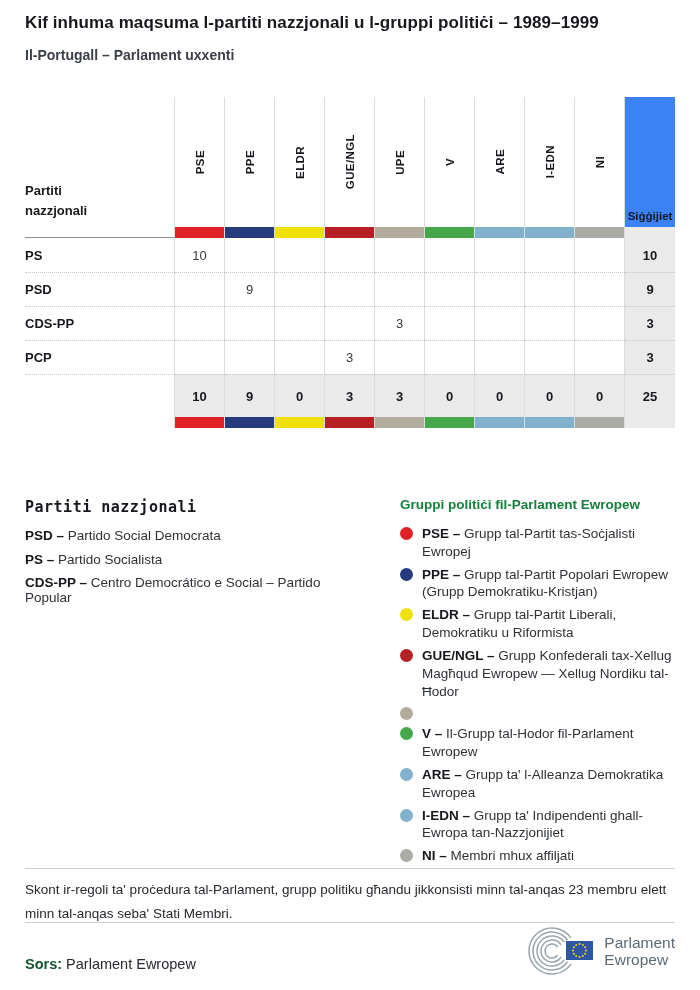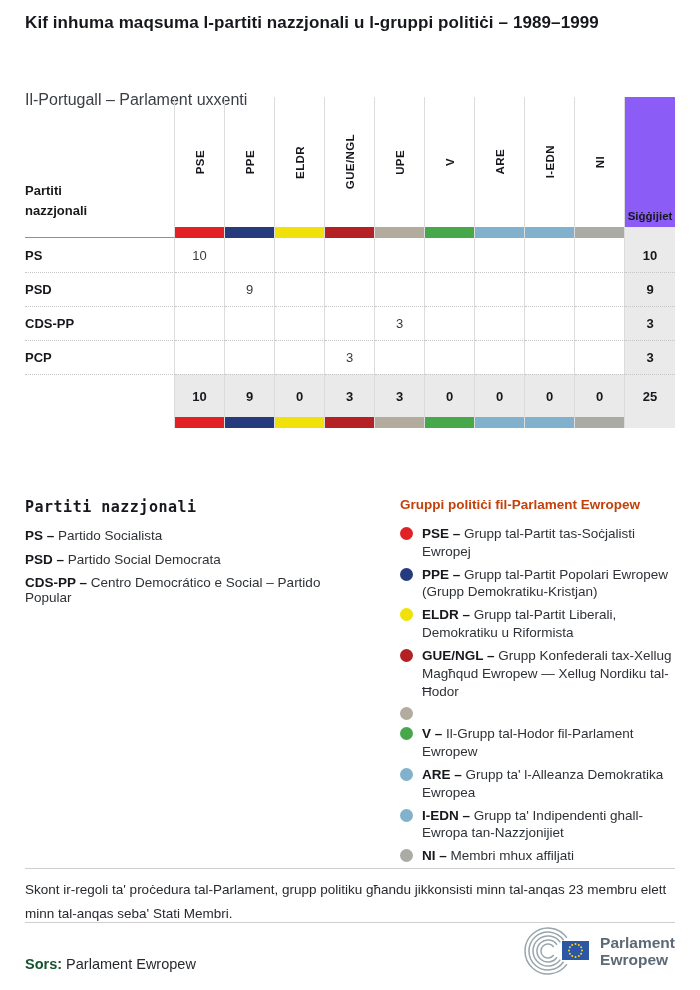--- a/index.html
+++ b/index.html
@@ -1,56 +1,56 @@
 <!DOCTYPE html>
 <html><head>
 <meta charset="utf-8">
 <style>
   html,body{margin:0;padding:0;background:#fff;}
   body{width:700px;height:990px;position:relative;font-family:"Liberation Sans",sans-serif;color:#1a1a1a;overflow:hidden;}
 
   .title{position:absolute;left:25px;top:13px;font-size:17px;font-weight:700;color:#16181d;letter-spacing:.1px;}
-  .subtitle{position:absolute;left:25px;top:47px;font-size:16px;font-weight:400;color:#3a3e45;margin-top:44px;}
+  .subtitle{position:absolute;left:25px;top:47px;font-size:14px;font-weight:700;color:#3a3e45;}
 
   
   .table{position:absolute;left:25px;top:97px;display:grid;
          grid-template-columns:150px repeat(9,50px) 50px;
          grid-template-rows:130px 11px 34px 34px 34px 34px 43px 11px;}
   .cell{display:flex;align-items:center;justify-content:center;font-size:13px;color:#3a3a3a;box-sizing:border-box;}
   .vline{border-right:1px solid #dcdcdc;}
   .h-label{align-items:flex-end;justify-content:flex-start;padding-bottom:6px;font-weight:700;font-size:13px;color:#1a1a1a;}
   .h-label .wrap{width:72px;line-height:20px;}
   .h-group span{writing-mode:vertical-rl;transform:rotate(180deg);font-weight:700;font-size:11.5px;letter-spacing:.4px;color:#16181d;}
-  .h-seats{background:#8b5cf6;align-items:flex-end;font-weight:700;font-size:11.5px;color:#16181d;padding-bottom:5px;}
+  .h-seats{background:#3b82f6;align-items:flex-end;font-weight:700;font-size:11.5px;color:#16181d;padding-bottom:5px;}
   .lbl-underline{border-bottom:1px solid #8f8f8f;}
   .party{justify-content:flex-start;font-weight:700;color:#16181d;}
   .seatcol{background:#eaeaea;font-weight:700;color:#16181d;}
   .totrow{background:#eaeaea;font-weight:700;color:#16181d;}
   .sep{border-top:1px dotted #c6c6c6;}
 
   
   .party-legend{position:absolute;left:25px;top:498px;width:340px;}
   .party-legend h3{margin:0 0 12px 0;font-family:"DejaVu Sans Mono","Liberation Mono",monospace;font-size:15px;font-weight:700;color:#16181d;letter-spacing:.5px;}
   .party-legend .item{font-size:13.5px;margin-bottom:8.5px;color:#2e3237;}
   .party-legend .item b{color:#16181d;}
 
   .group-legend{position:absolute;left:400px;top:497px;width:278px;}
-  .group-legend h3{margin:0 0 13px 0;font-size:13.5px;font-weight:700;color:#c2410c;}
+  .group-legend h3{margin:0 0 13px 0;font-size:13.5px;font-weight:700;color:#15803d;}
   .group-legend .item{display:flex;align-items:flex-start;margin-bottom:5px;font-size:13.5px;line-height:1.32;color:#2e3237;}
   .group-legend .dot{flex:0 0 13px;width:13px;height:13px;border-radius:50%;margin:2px 9px 0 0;}
   .group-legend .item b{color:#16181d;}
 
   
   .rule{position:absolute;left:25px;width:650px;border-top:1px solid #cfcfcf;height:0;}
   .rule.r1{top:868px;} .rule.r2{top:922px;}
   .footnote{position:absolute;left:25px;top:878px;width:652px;font-size:13.5px;line-height:24px;color:#26292e;}
   .source{position:absolute;left:25px;top:956px;font-size:14.5px;color:#26292e;}
   .source b{color:#14532d;}
   .logo{position:absolute;right:25px;top:926px;display:flex;align-items:center;}
-  .logo-text{margin-left:6px;font-size:15.5px;font-weight:700;color:#5d6a75;line-height:17px;}
+  .logo-text{margin-left:6px;font-size:15.5px;font-weight:400;color:#5d6a75;line-height:17px;}
 </style>
 </head>
 <body>
 
 <div class="title">Kif inhuma maqsuma l-partiti nazzjonali u l-gruppi politiċi – 1989–1999</div>
 <div class="subtitle">Il-Portugall – Parlament uxxenti</div>
 
 <div class="table" id="seat-table">
     <div class="cell h-label vline">
       <div class="wrap">Partiti nazzjonali</div>
@@ -158,22 +158,22 @@
     <div class="cell vline" style="background: rgb(71, 167, 75);"></div>
     <div class="cell vline" style="background: rgb(129, 177, 204);"></div>
     <div class="cell vline" style="background: rgb(129, 177, 204);"></div>
     <div class="cell vline" style="background: rgb(171, 171, 165);"></div>
     <div class="cell seatcol"></div>
   </div>
 
 <div class="party-legend">
   <h3>Partiti nazzjonali</h3>
   <div id="party-legend-items">
+      <div class="item"><b>PSD – </b>Partido Social Democrata</div>
       <div class="item"><b>PS – </b>Partido Socialista</div>
-      <div class="item"><b>PSD – </b>Partido Social Democrata</div>
       <div class="item"><b>CDS-PP – </b>Centro Democrático e Social – Partido Popular</div>
     </div>
 </div>
 
 <div class="group-legend">
   <h3>Gruppi politiċi fil-Parlament Ewropew</h3>
   <div id="group-legend-items">
       <div class="item">
         <span class="dot" style="background: rgb(226, 33, 39);"></span>
         <div><b>PSE – </b>Grupp tal-Partit tas-Soċjalisti Ewropej</div>

